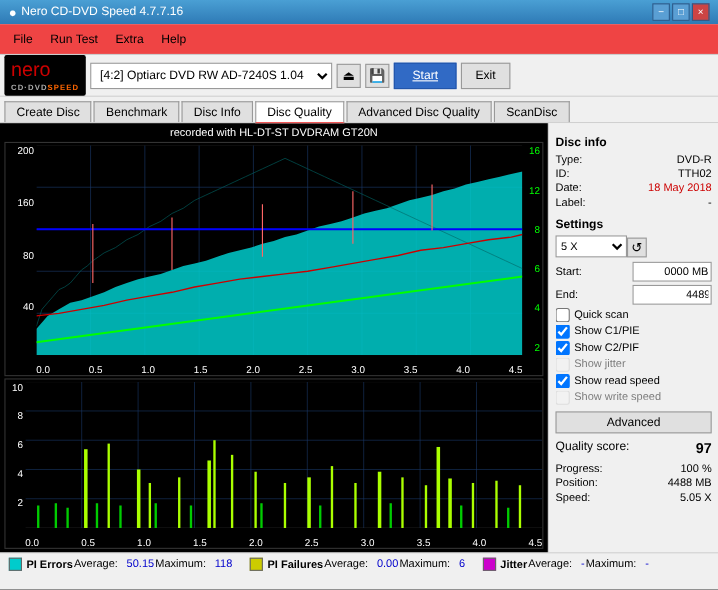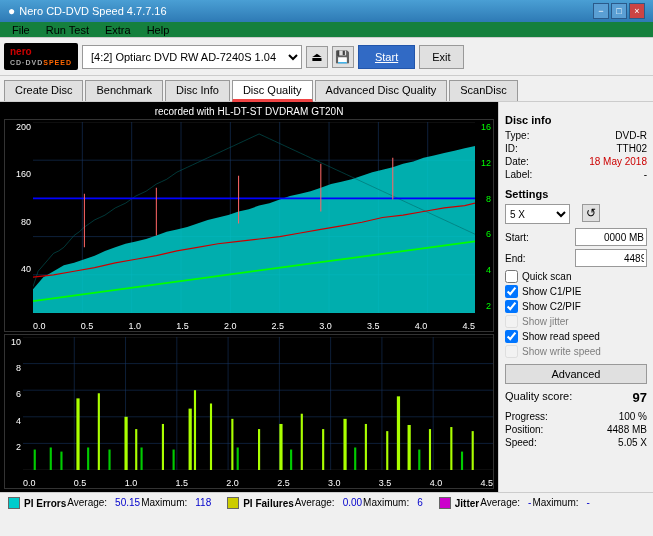--- a/index.html
+++ b/index.html
@@ -5,35 +5,35 @@
     * { margin: 0; padding: 0; box-sizing: border-box; }
     body { width: 653px; height: 536px; font-family: 'Segoe UI', Tahoma, sans-serif; font-size: 11px; background: #f0f0f0; overflow: hidden; }
     
     
     .title-bar { background: linear-gradient(to bottom, #4a9fd4, #2e7ab5); color: white; height: 22px; display: flex; align-items: center; justify-content: space-between; padding: 0 8px; font-size: 11px; }
     .title-bar-left { display: flex; align-items: center; gap: 4px; }
     .title-bar-controls { display: flex; gap: 2px; }
     .title-btn { width: 16px; height: 16px; background: #5a9fd4; border: 1px solid #2a5a8a; color: white; font-size: 9px; cursor: pointer; display: flex; align-items: center; justify-content: center; }
     
     
-    .menu-bar { background: #15803d; height: 16px; display: flex; align-items: center; padding: 0 4px; border-bottom: 1px solid #ccc; text-align: right; }
+    .menu-bar { background: #ef4444; height: 28px; display: flex; align-items: center; padding: 0 4px; border-bottom: 1px solid #ccc; text-align: right; }
     .menu-item { padding: 2px 8px; font-size: 11px; cursor: pointer; }
     
     
     .toolbar { background: #f0f0f0; height: 38px; display: flex; align-items: center; padding: 2px 4px; gap: 4px; border-bottom: 1px solid #ccc; }
     .logo { background: black; color: white; padding: 2px 6px; font-size: 9px; font-weight: bold; border-radius: 2px; line-height: 1.4; }
     .logo span { color: #ff6600; }
     .drive-select { height: 24px; font-size: 11px; padding: 0 4px; min-width: 220px; background: white; border: 1px solid #999; }
     .start-btn { background: #316AC5; color: white; padding: 0 16px; height: 24px; border: 1px solid #2255aa; cursor: pointer; font-size: 11px; text-decoration: underline; }
     .exit-btn { background: #e0e0e0; padding: 0 12px; height: 24px; border: 1px solid #999; cursor: pointer; font-size: 11px; }
     
     
     .tabs { background: #f0f0f0; display: flex; padding: 4px 4px 0; border-bottom: 1px solid #ccc; gap: 2px; }
     .tab { padding: 3px 10px; font-size: 11px; background: #e0e0e0; border: 1px solid #999; border-bottom: none; cursor: pointer; }
-    .tab.active { background: white; border-bottom: 3px solid #ef4444; margin-bottom: -1px; z-index: 1; }
+    .tab.active { background: white; border-bottom: 1px solid #ef4444; margin-bottom: -1px; z-index: 1; }
     
     
     .main { display: flex; height: 390px; }
     
     
     .chart-area { flex: 1; background: black; position: relative; padding: 4px; }
     .chart-title { color: white; font-size: 10px; text-align: center; margin-bottom: 2px; }
     
     
     .upper-chart { position: relative; height: 213px; background: black; border: 1px solid #333; margin-bottom: 2px; }
@@ -46,21 +46,21 @@
     
     
     .lower-chart { position: relative; height: 155px; background: black; border: 1px solid #333; }
     
     
     .right-panel { width: 155px; background: #f0f0f0; padding: 6px; border-left: 1px solid #ccc; overflow-y: auto; }
     .section-title { font-weight: bold; font-size: 11px; margin-bottom: 4px; margin-top: 6px; }
     .info-row { display: flex; justify-content: space-between; font-size: 10px; margin-bottom: 2px; }
     .info-val { color: #000; }
     .info-val.red { color: #cc0000; }
-    .settings-row { display: flex; align-items: flex-start; gap: 12px; margin-bottom: 4px; }
+    .settings-row { display: flex; align-items: flex-end; gap: 0; margin-bottom: 4px; }
     .speed-select { height: 20px; font-size: 10px; width: 65px; background: white; border: 1px solid #999; }
     .input-field { height: 18px; font-size: 10px; width: 70px; background: white; border: 1px solid #999; padding: 0 2px; text-align: right; }
     .field-row { display: flex; justify-content: space-between; align-items: center; font-size: 10px; margin-bottom: 3px; }
     .checkbox-row { display: flex; align-items: center; gap: 4px; font-size: 10px; margin-bottom: 2px; }
     .checkbox-row input { margin: 0; }
     .advanced-btn { width: 100%; padding: 3px; background: #e0e0e0; border: 1px solid #999; cursor: pointer; font-size: 11px; margin-top: 4px; }
     .quality-row { display: flex; justify-content: space-between; font-size: 11px; margin-top: 6px; }
     .quality-val { font-weight: bold; font-size: 13px; }
     .progress-rows { margin-top: 6px; }
     .progress-row { display: flex; justify-content: space-between; font-size: 10px; margin-bottom: 2px; }
@@ -95,21 +95,21 @@
 
 <div class="menu-bar">
   <span class="menu-item">File</span>
   <span class="menu-item">Run Test</span>
   <span class="menu-item">Extra</span>
   <span class="menu-item">Help</span>
 </div>
 
 <div class="toolbar">
   <div class="logo" style="font-size:10px;line-height:1.3;">
-    <div style="color:#cc0000;font-weight:bold;font-size:10px;">nero</div>
+    <div style="color:#cc0000;font-weight:normal;font-size:18px;">nero</div>
     <div style="color:#aaa;font-size:7px;letter-spacing:1px;">CD·DVD<span style="color:#ff6600;">SPEED</span></div>
   </div>
   <select class="drive-select">
     <option>[4:2]  Optiarc DVD RW AD-7240S 1.04</option>
   </select>
   <div class="toolbar-icon" title="Eject">⏏</div>
   <div class="toolbar-icon" title="Save">💾</div>
   <button class="start-btn">Start</button>
   <button class="exit-btn">Exit</button>
 </div>

